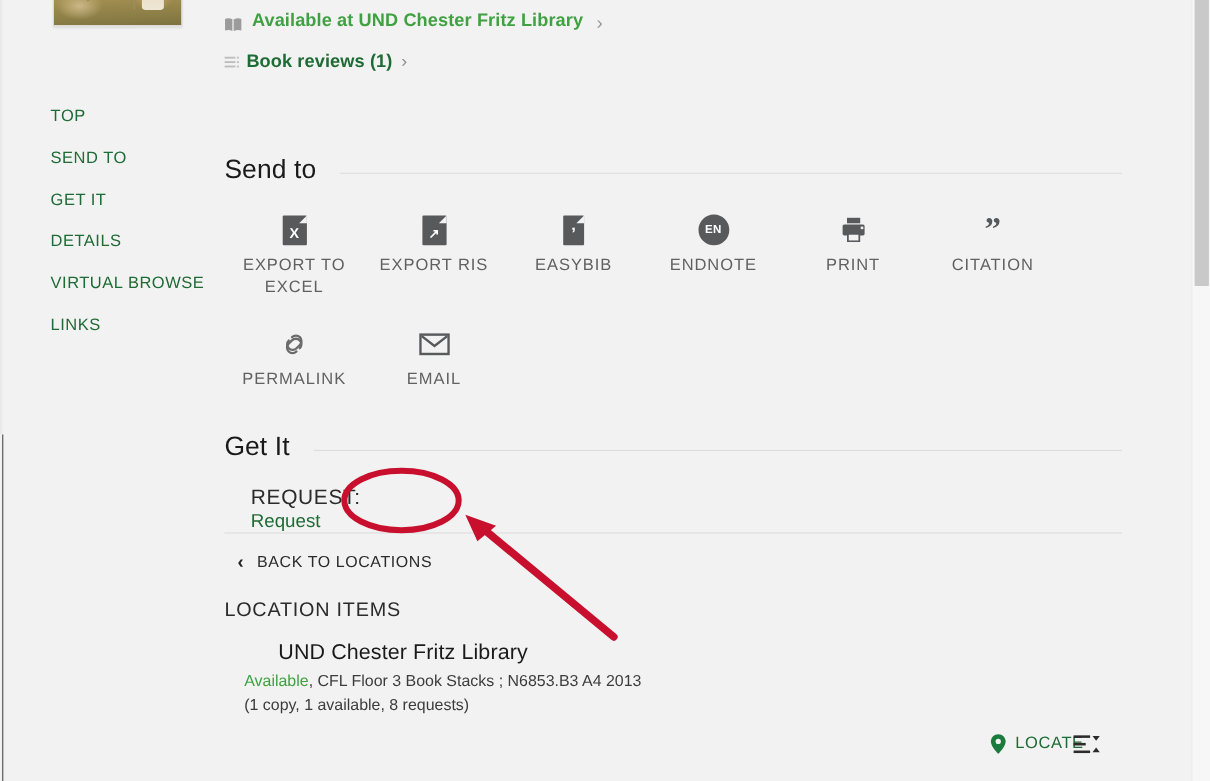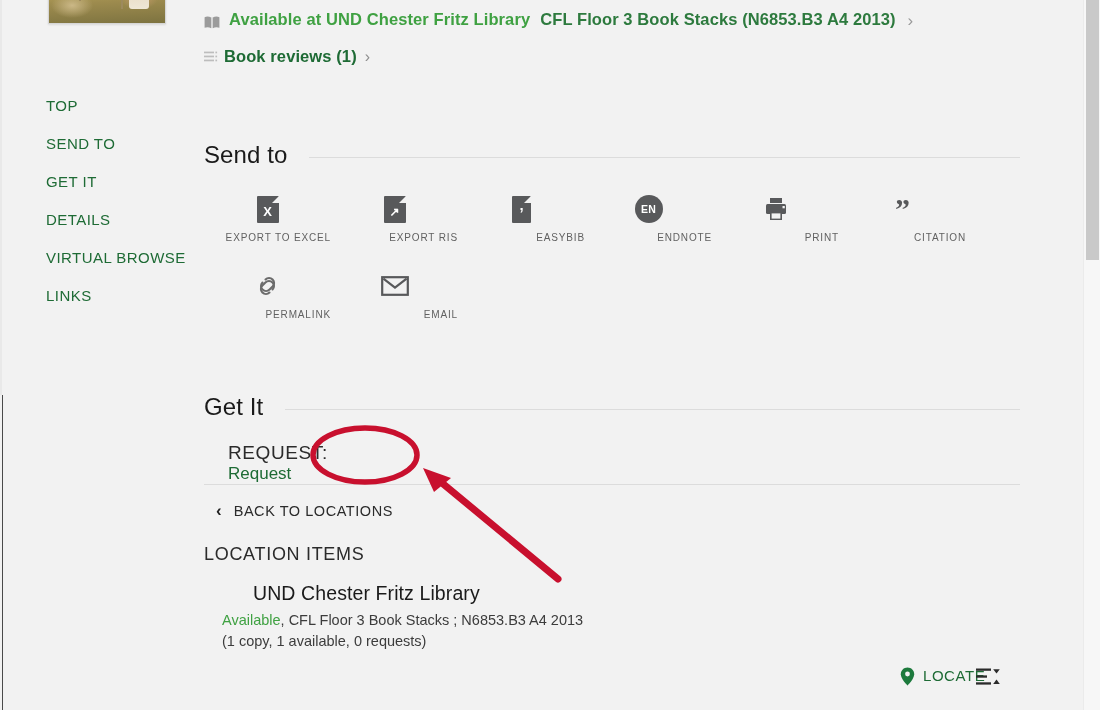--- a/index.html
+++ b/index.html
@@ -220,25 +220,24 @@
   }
   .sendto-row2 .sendto-cell { padding-top: 26px; }
   .sti {
     height: 30px;
     display: flex;
     align-items: center;
     justify-content: center;
   }
   .st-label {
     margin-top: 7px;
-    font-size: 10px;
+    font-size: 15px;
     letter-spacing: 0.85px;
     color: #616161;
     line-height: 1.35;
-    text-align: right;
   }
   .doc-ico {
     width: 22px; height: 27px;
     background: #58595b;
     position: relative;
     border-radius: 1px;
     display: flex; align-items: flex-end; justify-content: center;
   }
   .doc-ico:after {
     content: "";
@@ -398,21 +397,20 @@
     </div>
   </div>
 
   <div class="avail-row">
     <svg class="icon-book" viewBox="0 0 16 13">
       <path d="M0.6 1.2 C2.6 0.3 5.2 0.4 7.2 1.6 L7.2 12.2 C5.2 11 2.6 10.9 0.6 11.8 Z" fill="#9b9b9b"></path>
       <path d="M15.4 1.2 C13.4 0.3 10.8 0.4 8.8 1.6 L8.8 12.2 C10.8 11 13.4 10.9 15.4 11.8 Z" fill="#9b9b9b"></path>
       <rect x="7.3" y="1.4" width="1.4" height="10.6" fill="#cfcfcf"></rect>
     </svg>
     <span class="avail-green">Available at UND Chester Fritz Library</span>
-    <span class="avail-loc">CFL Floor 3 Book Stacks (N6853.B3 A4 2013)</span>
     <span class="chev-right">›</span>
   </div>
 
   <div class="reviews-row">
     <svg class="icon-lines" viewBox="0 0 15 11">
       <rect x="0" y="0.6" width="10" height="1.7" fill="#bdbdbd"></rect>
       <rect x="11.4" y="0.6" width="1.7" height="1.7" fill="#bdbdbd"></rect>
       <rect x="0" y="4.6" width="10" height="1.7" fill="#bdbdbd"></rect>
       <rect x="11.4" y="4.6" width="1.7" height="1.7" fill="#bdbdbd"></rect>
       <rect x="0" y="8.6" width="10" height="1.7" fill="#bdbdbd"></rect>
@@ -534,21 +532,21 @@
     <span class="back-text">BACK TO LOCATIONS</span>
   </div>
 
   <div class="loc-items-title">LOCATION ITEMS</div>
 
   <div class="loc-block">
     <div class="loc-name">UND Chester Fritz Library</div>
     <div class="loc-avail-line">
       <span class="loc-avail-word">Available</span><span>, CFL Floor 3 Book Stacks ; N6853.B3 A4 2013</span>
     </div>
-    <div class="loc-copies">(1 copy, 1 available, 0 requests)</div>
+    <div class="loc-copies">(1 copy, 1 available, 8 requests)</div>
   </div>
 
   <div class="locate-row">
     <svg class="pin-ico" width="15" height="19" viewBox="0 0 15 19">
       <path d="M7.5 0.6 C3.7 0.6 0.8 3.5 0.8 7.2 C0.8 12.0 7.5 18.4 7.5 18.4 C7.5 18.4 14.2 12.0 14.2 7.2 C14.2 3.5 11.3 0.6 7.5 0.6 Z" fill="#1d7a3d"></path>
       <circle cx="7.5" cy="7.0" r="2.4" fill="#f2f2f2"></circle>
     </svg>
     <span class="locate-text">LOCATE</span>
   </div>
 

